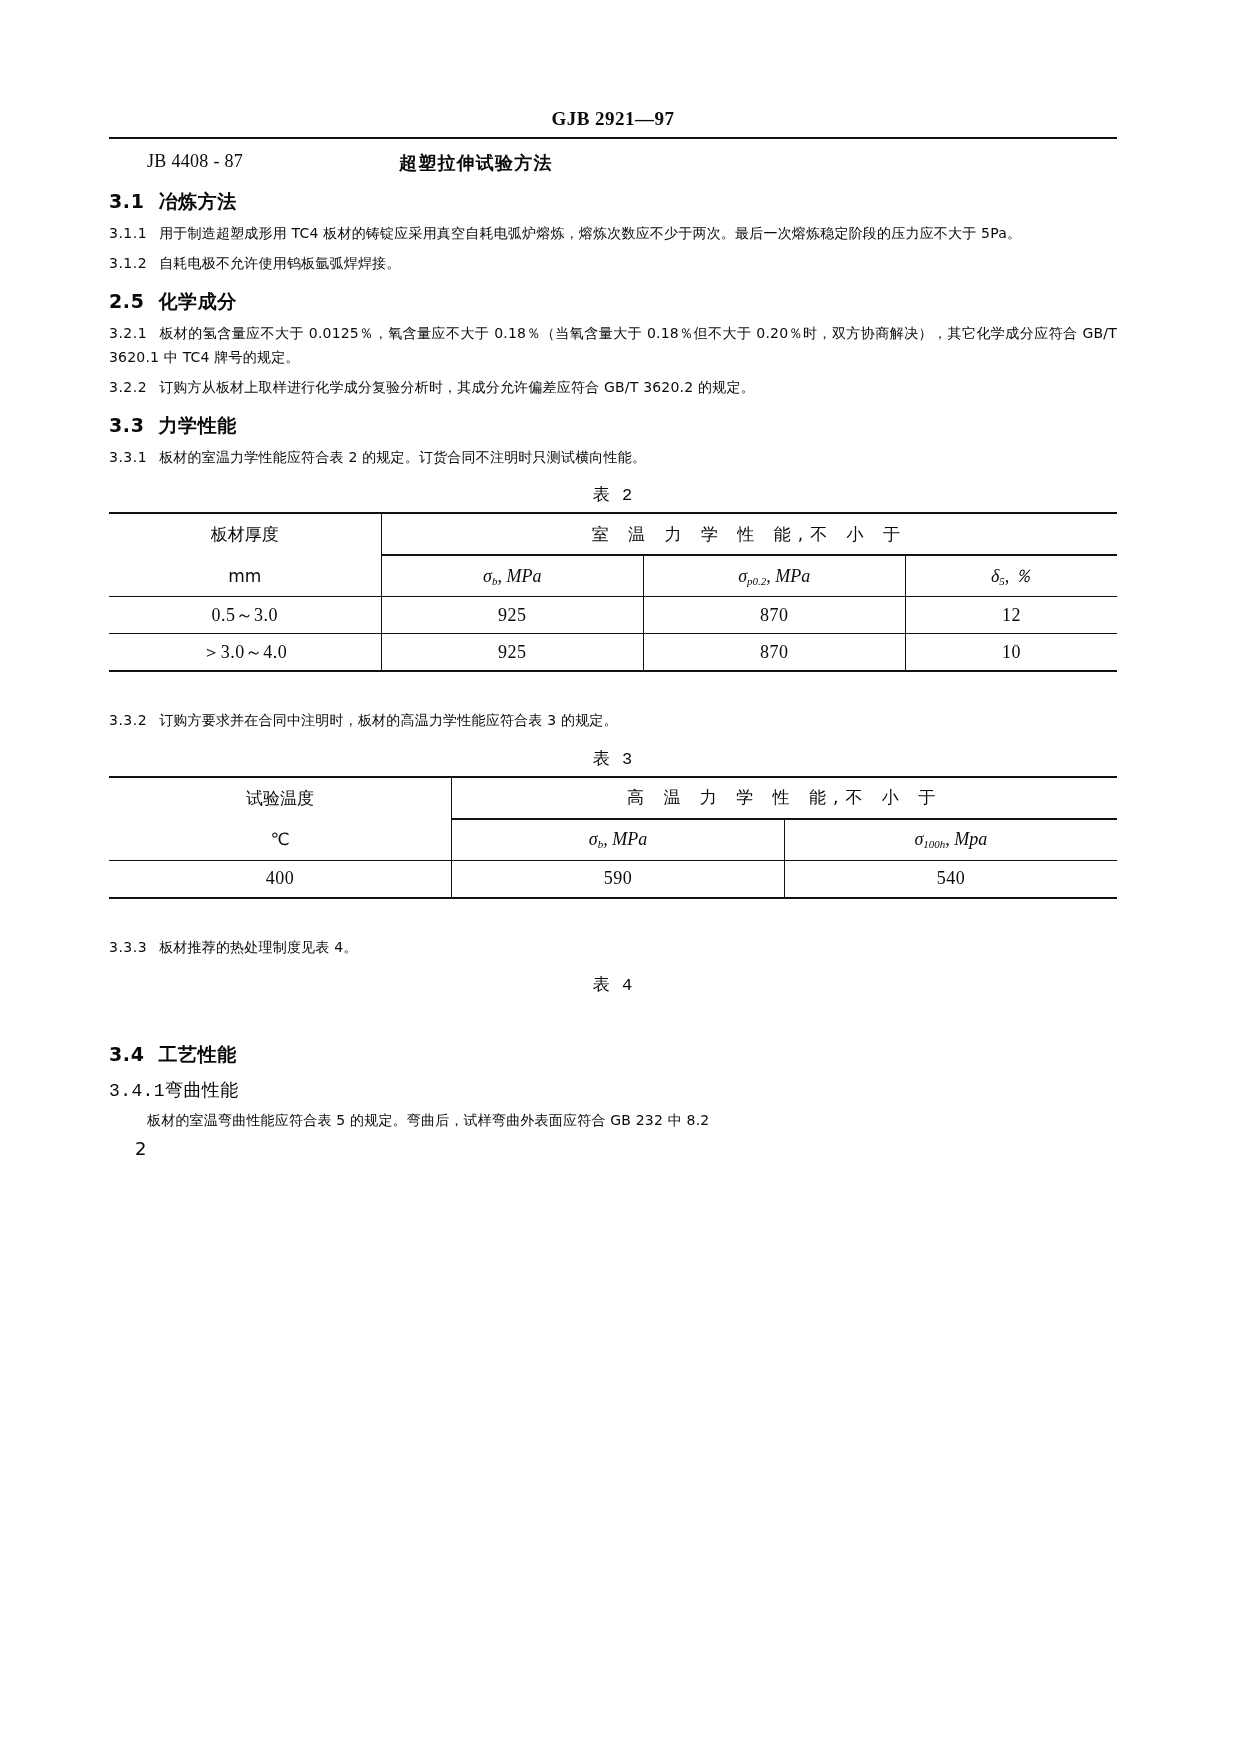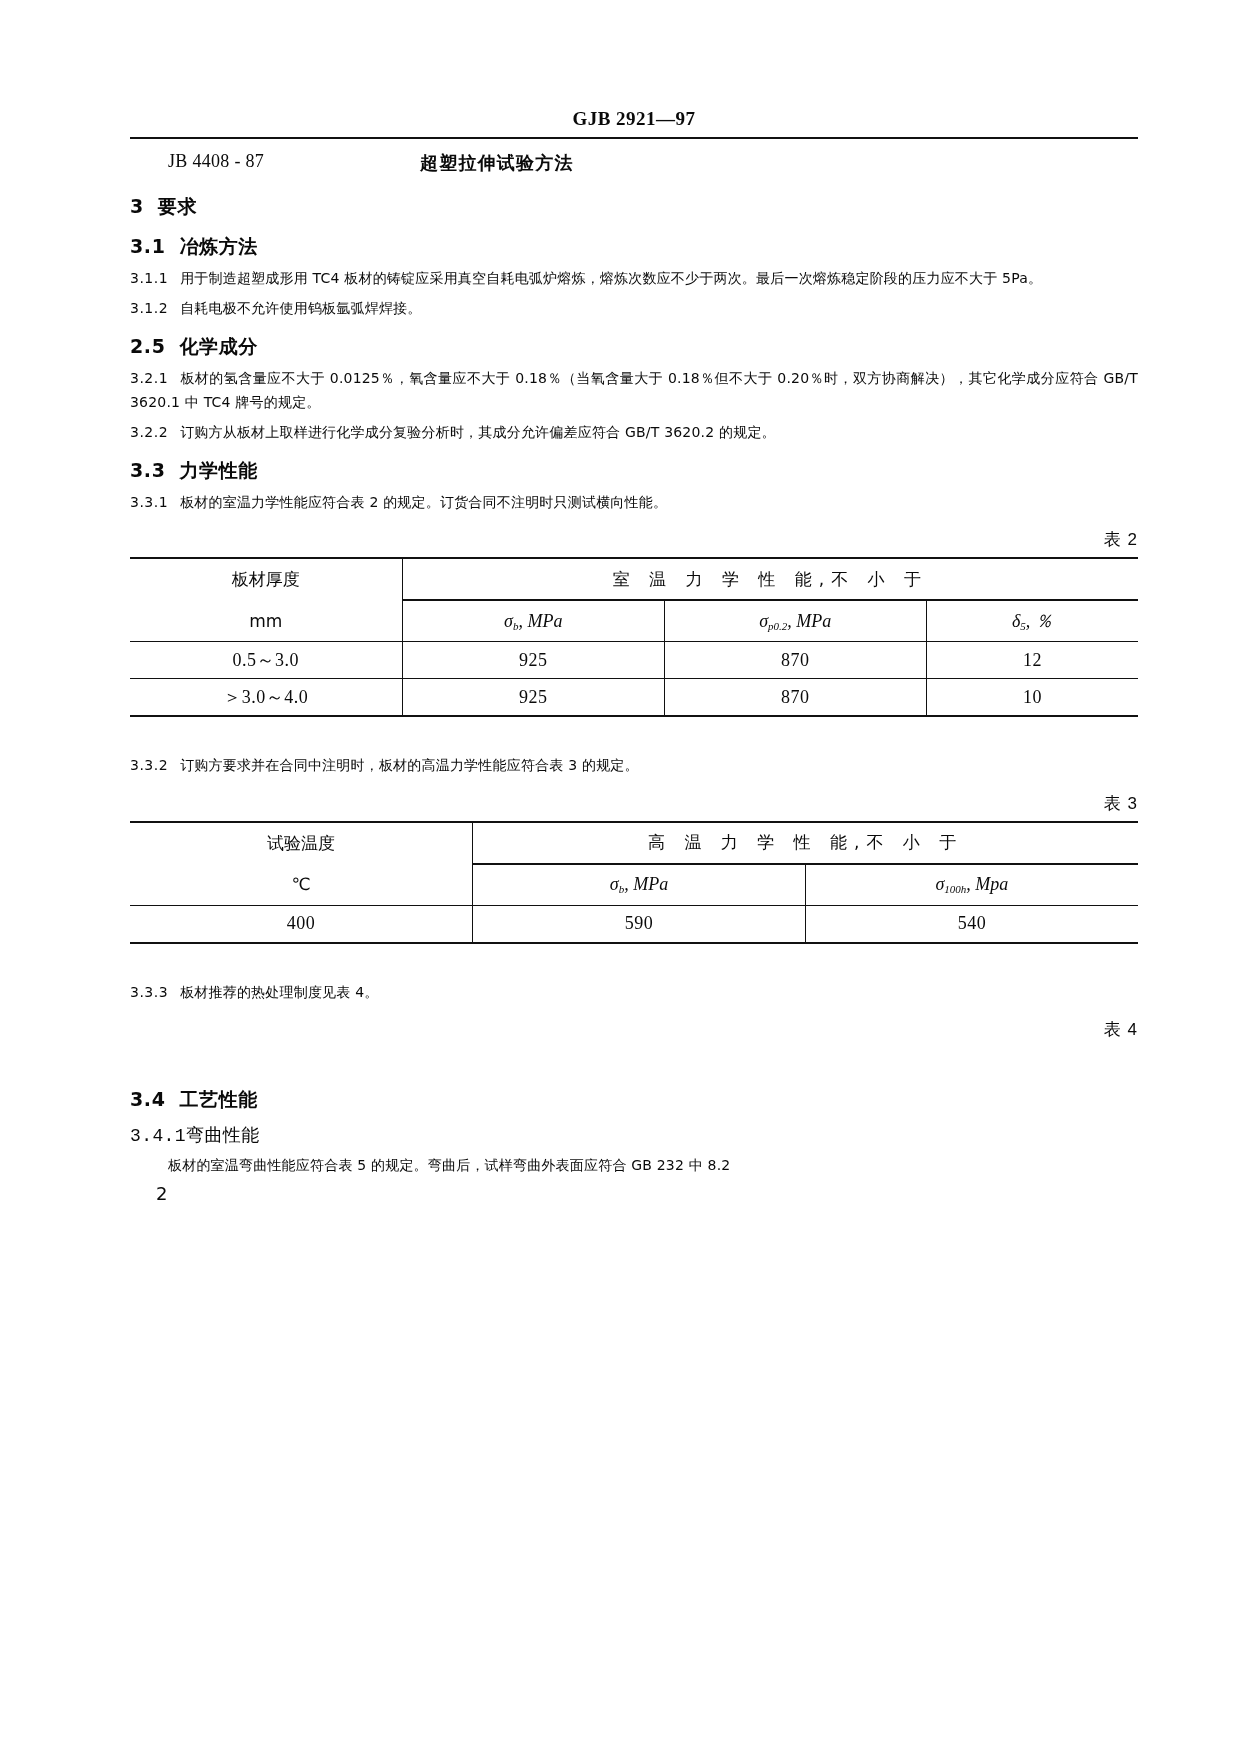--- a/index.html
+++ b/index.html
@@ -18,21 +18,21 @@
   }
   .page {
     position: relative;
     width: 1240px;
     height: 1755px;
     box-sizing: border-box;
     padding: 0;
   }
   .content {
     position: absolute;
-    left: 130px;
+    left: 109px;
     top: 0;
     width: 1008px;
   }
 
   
   .doc-header {
     padding-top: 108px;
     text-align: center;
   }
   .doc-header .std-no {
@@ -102,22 +102,22 @@
     margin-top: 10px;
     letter-spacing: 0.4px;
   }
   .h-plain .num { margin-right: 0; font-family: Liberation Mono, monospace; }
   p.indent {
     text-indent: 38px;
   }
 
   
   .tbl-caption {
-    text-align: right;
-    font-family: Liberation Sans, sans-serif;
+    text-align: center;
+    font-family: Liberation Mono, monospace;
     font-size: 17px;
     margin: 14px 0 6px 0;
     letter-spacing: 1px;
   }
 
   
   table.gb {
     width: 100%;
     border-collapse: collapse;
     font-family: "DejaVu Sans", "Liberation Sans", sans-serif;
@@ -184,23 +184,20 @@
     <div class="doc-header">
       <div class="std-no">GJB 2921—97</div>
     </div>
     <div class="header-rule"></div>
 
     <div class="ref-line">
       <div class="ref-code">JB 4408 - 87</div>
       <div class="ref-title">超塑拉伸试验方法</div>
     </div>
 
-    <div class="h-sec">
-      <span class="num">3</span><span>要求</span>
-    </div>
 
     <div class="h-sub">
       <span class="num">3.1</span><span>冶炼方法</span>
     </div>
 
     <p class="para">
       <span class="num">3.1.1</span><span>用于制造超塑成形用 TC4 板材的铸锭应采用真空自耗电弧炉熔炼，熔炼次数应不少于两次。最后一次熔炼稳定阶段的压力应不大于 5Pa。</span>
     </p>
 
     <p class="para">

